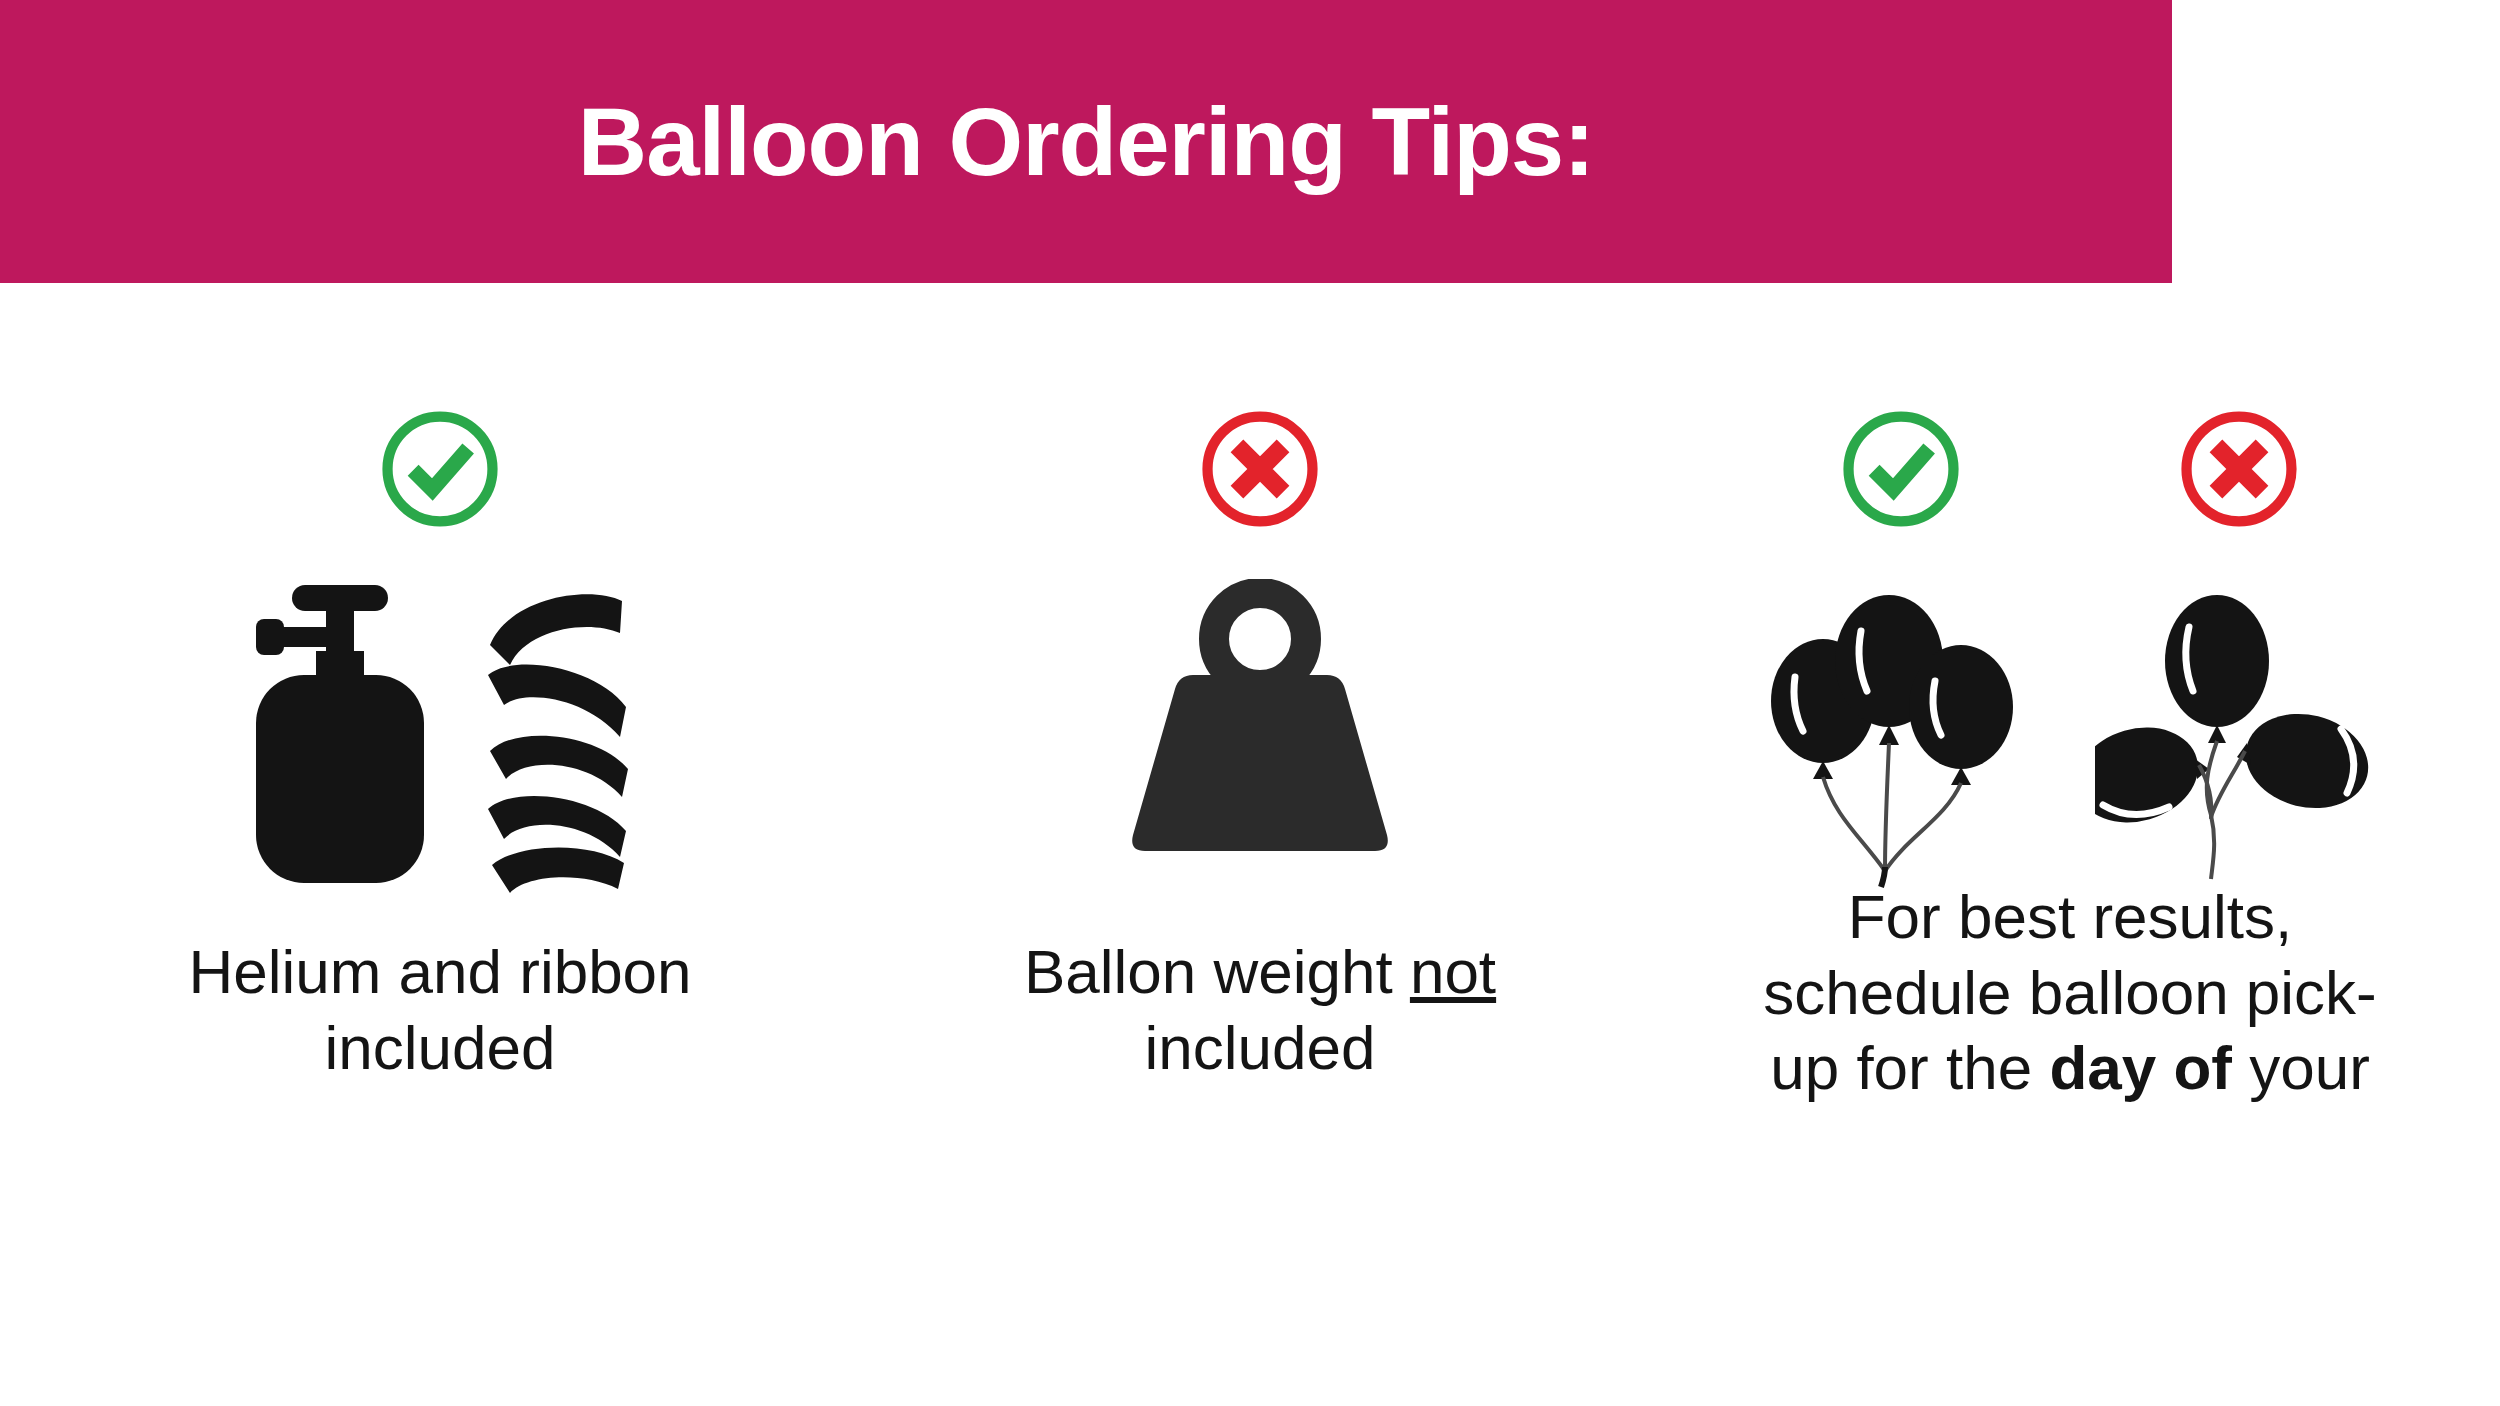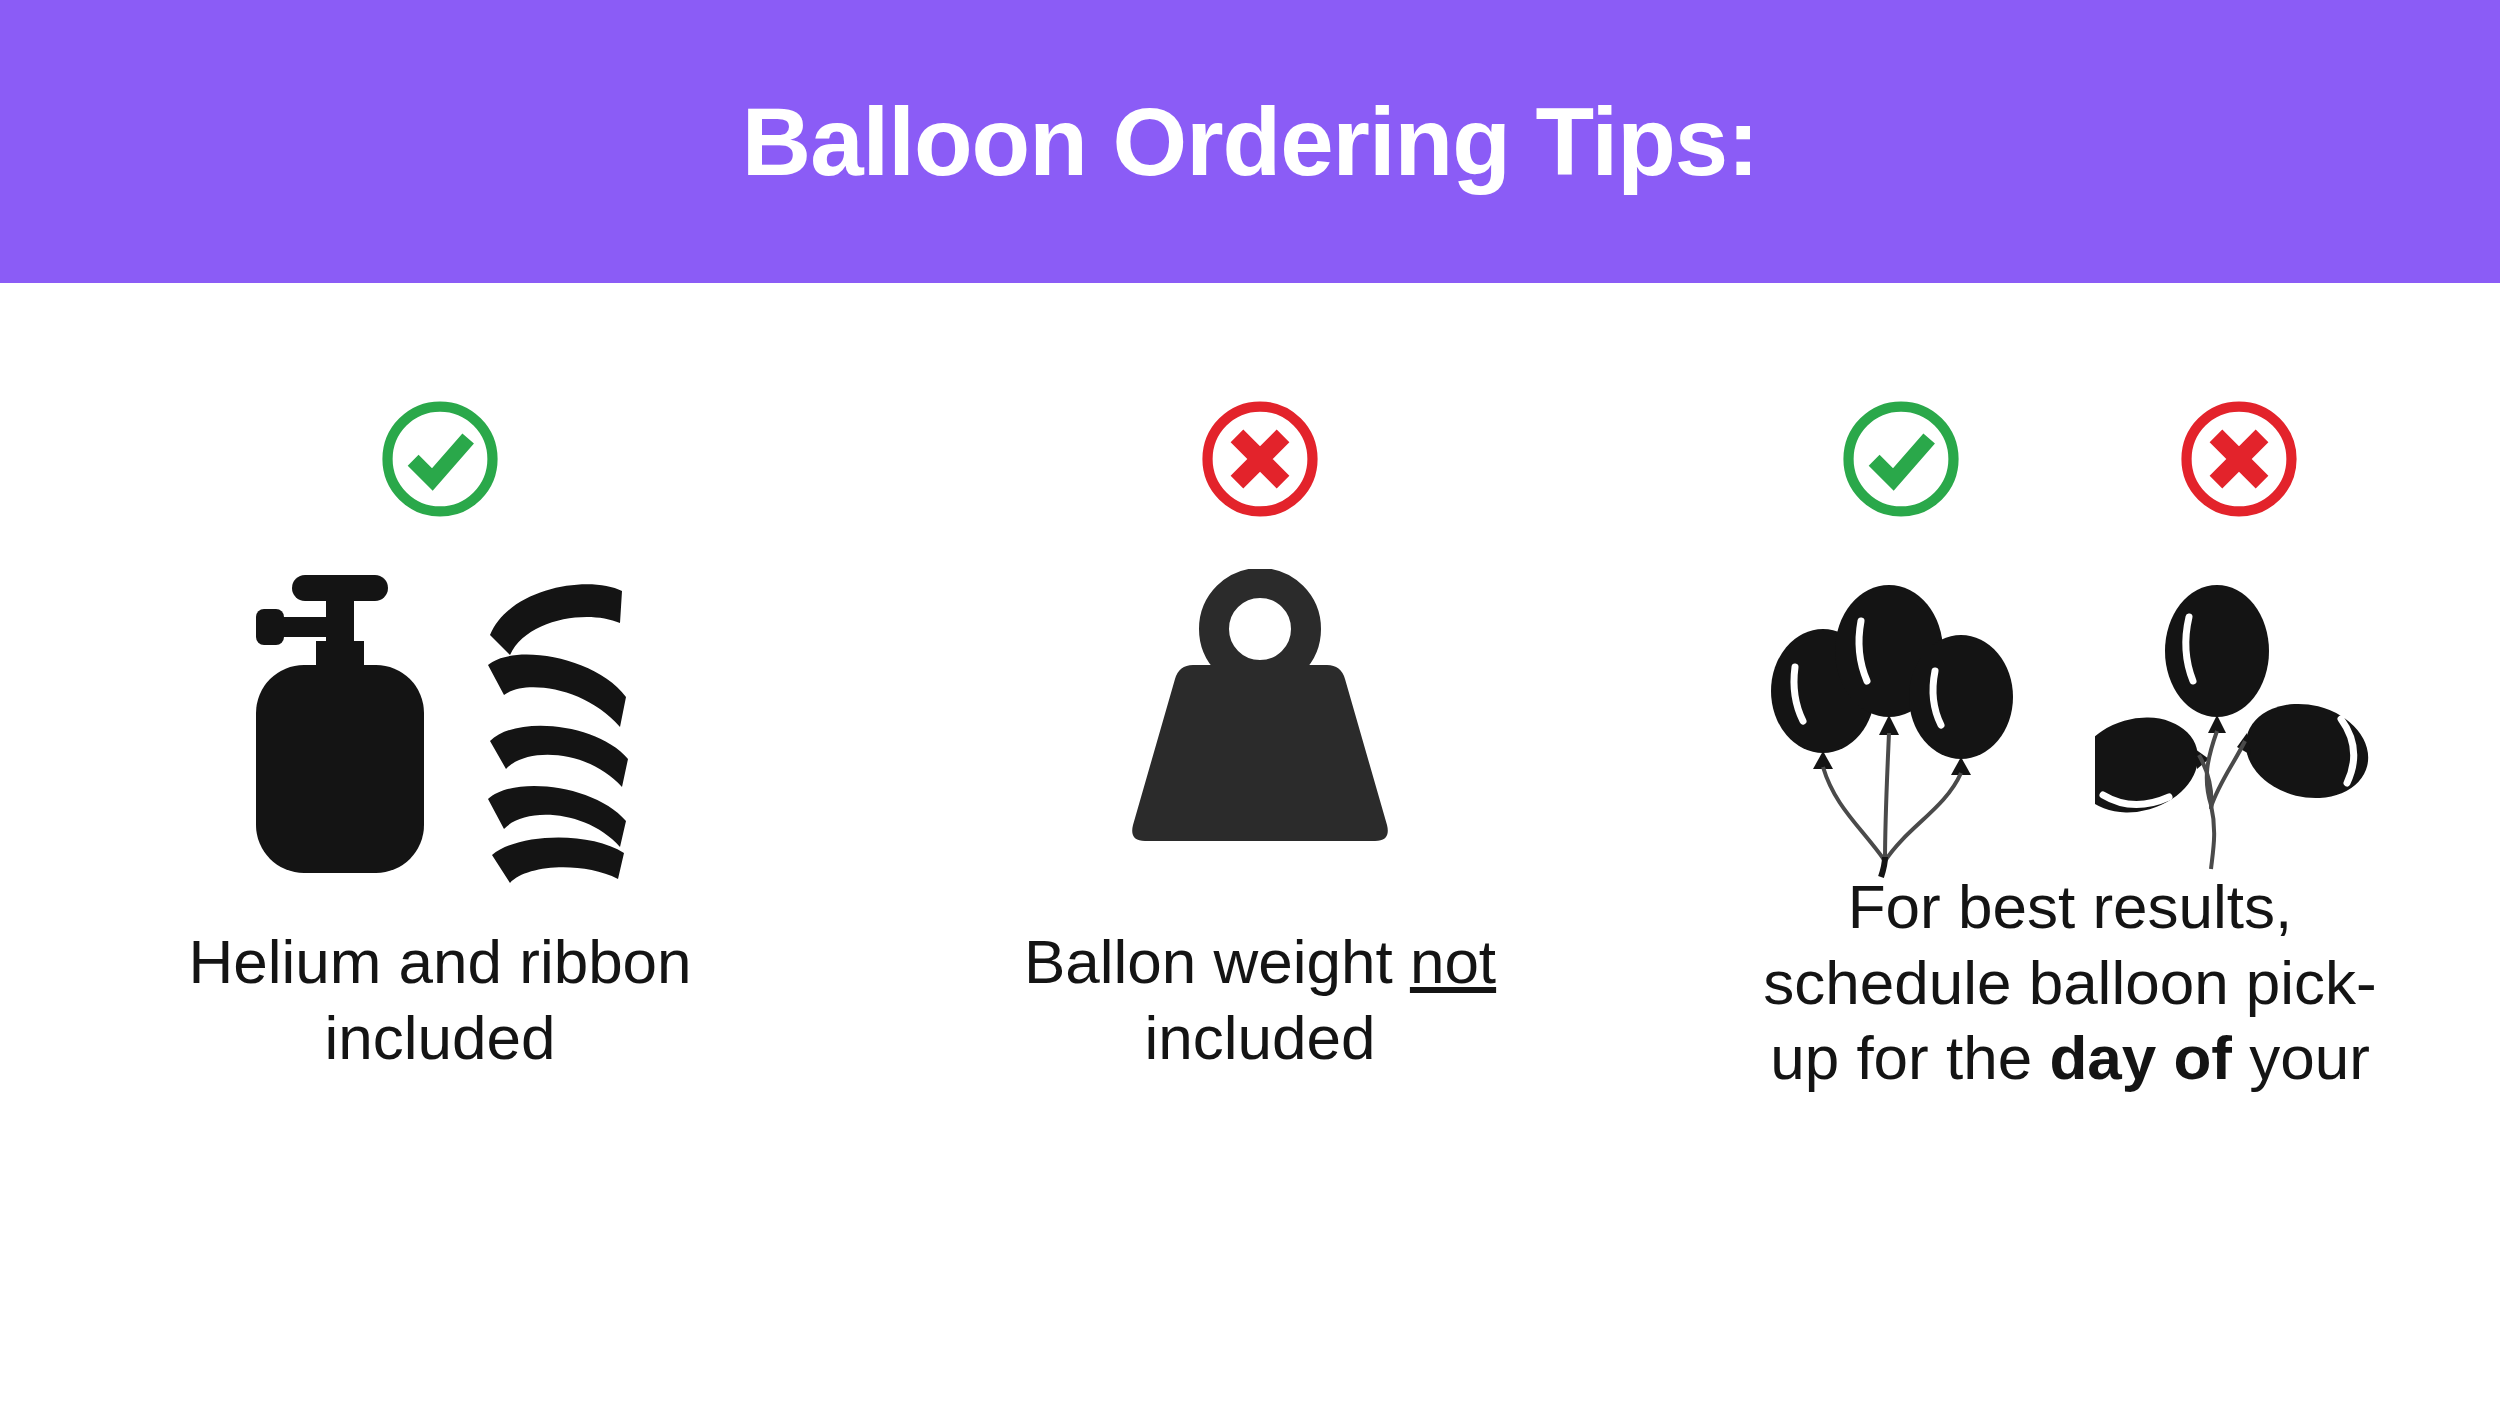--- a/index.html
+++ b/index.html
@@ -18,44 +18,44 @@
     width: 2500px;
     height: 1406px;
     background: #ffffff;
   }
 
   
   .header-band {
     position: absolute;
     left: 0;
     top: 0;
-    width: 2500px;
+    width: 2172px;
     height: 283px;
-    background: #8b5cf6;
+    background: #be185d;
     display: flex;
     align-items: center;
     justify-content: center;
   }
 
   .header-title {
     color: #ffffff;
     font-family: "Liberation Sans", sans-serif;
     font-weight: bold;
     font-size: 96px;
     letter-spacing: -1px;
     line-height: 1;
     text-align: center;
     white-space: nowrap;
   }
 
   
   .columns {
     position: absolute;
     left: 0;
-    top: 269px;
+    top: 279px;
     width: 2500px;
     height: 1123px;
   }
 
   .col {
     position: absolute;
     top: 0;
     height: 1123px;
   }
 

